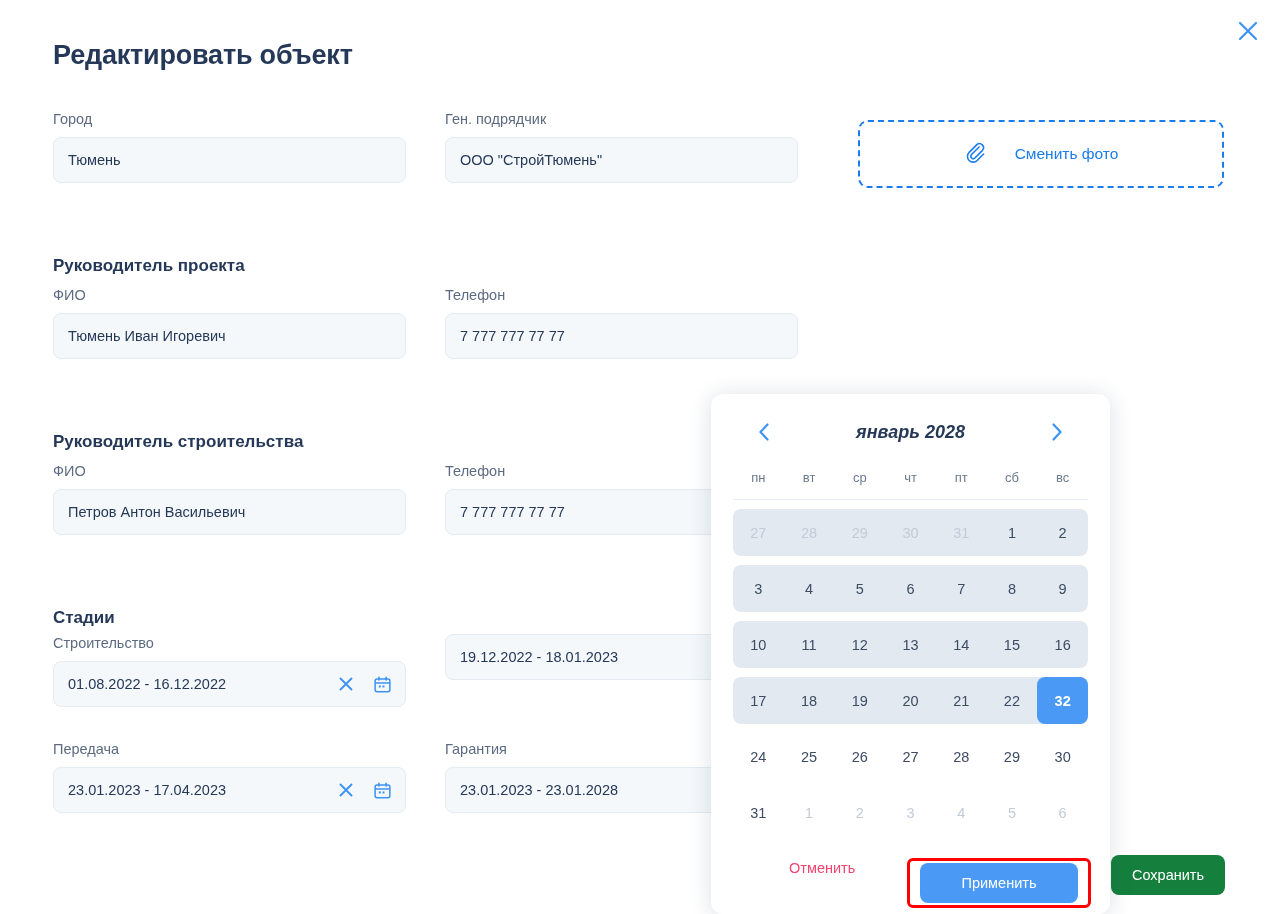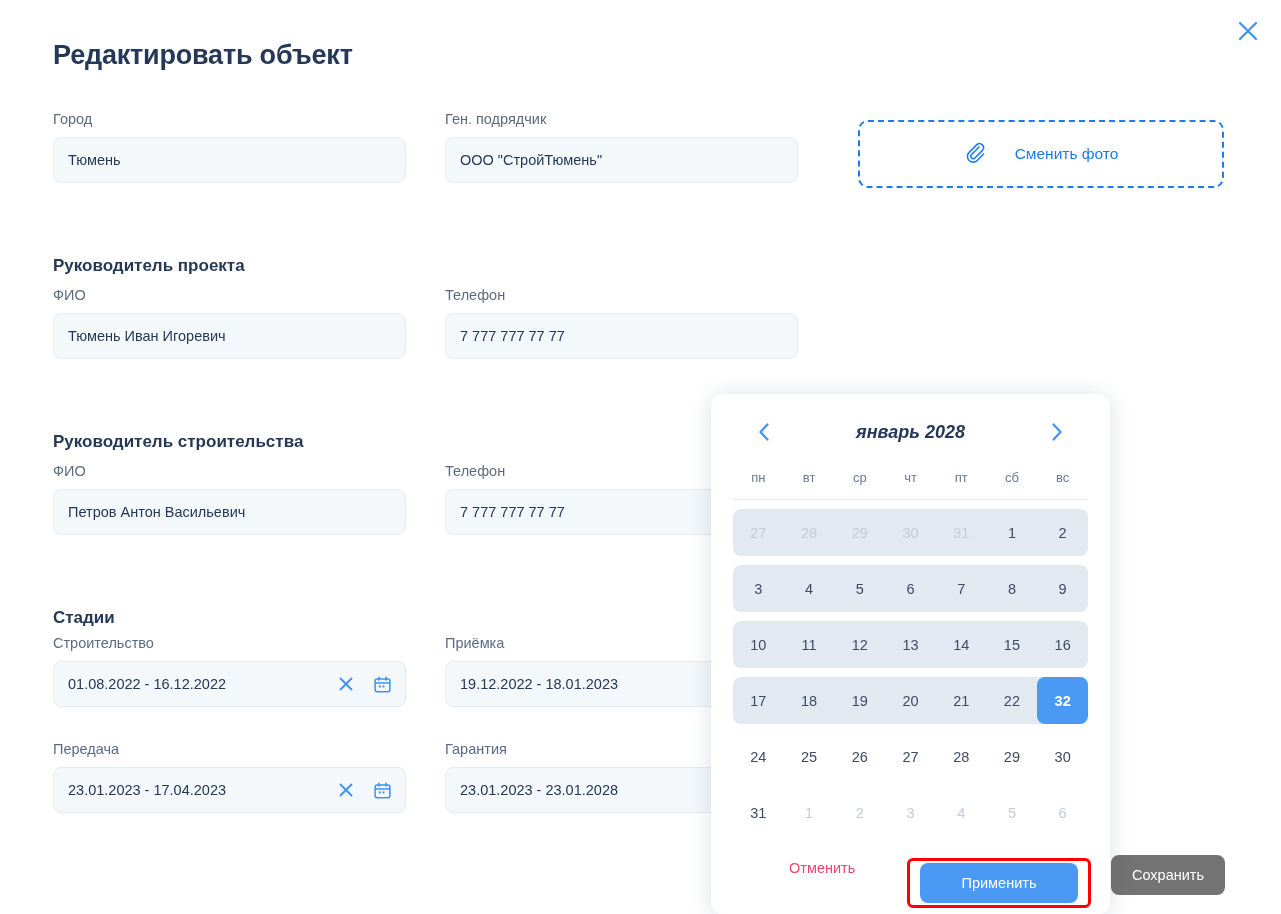--- a/index.html
+++ b/index.html
@@ -85,21 +85,21 @@
     cursor: pointer;
     background: #ffffff;
   }
   .upload-label { font-size: 15.5px; color: #1b7ced; }
 
   
   .save-btn {
     position: absolute;
     left: 1111px; top: 855px;
     width: 114px; height: 40px;
-    background: #737373;
+    background: #15803d;
     border: none;
     border-radius: 8px;
     color: #ffffff;
     font-size: 14.5px;
     font-family: inherit;
     cursor: pointer;
   }
 
   
   .calendar {
@@ -286,21 +286,20 @@
               <path d="M5.2 1.3 V4.2 M12.8 1.3 V4.2" stroke="#3d93f5" stroke-width="1.7" stroke-linecap="round"></path>
               <rect x="5.1" y="10.0" width="2.1" height="2.1" fill="#3d93f5"></rect>
               <rect x="9.0" y="10.0" width="2.1" height="2.1" fill="#3d93f5"></rect>
             </svg>
           </span>
         </span>
       </div>
     </div>
 
     <div class="field" style="left:445px; top:634px; width:353px;">
-      <div class="field-label">Приёмка</div>
       <div class="input-box">
         <span class="val">19.12.2022 - 18.01.2023</span>
       </div>
     </div>
 
     <div class="field" style="left:53px; top:740px; width:353px;">
       <div class="field-label">Передача</div>
       <div class="input-box">
         <span class="val">23.01.2023 - 17.04.2023</span>
         <span class="act">

